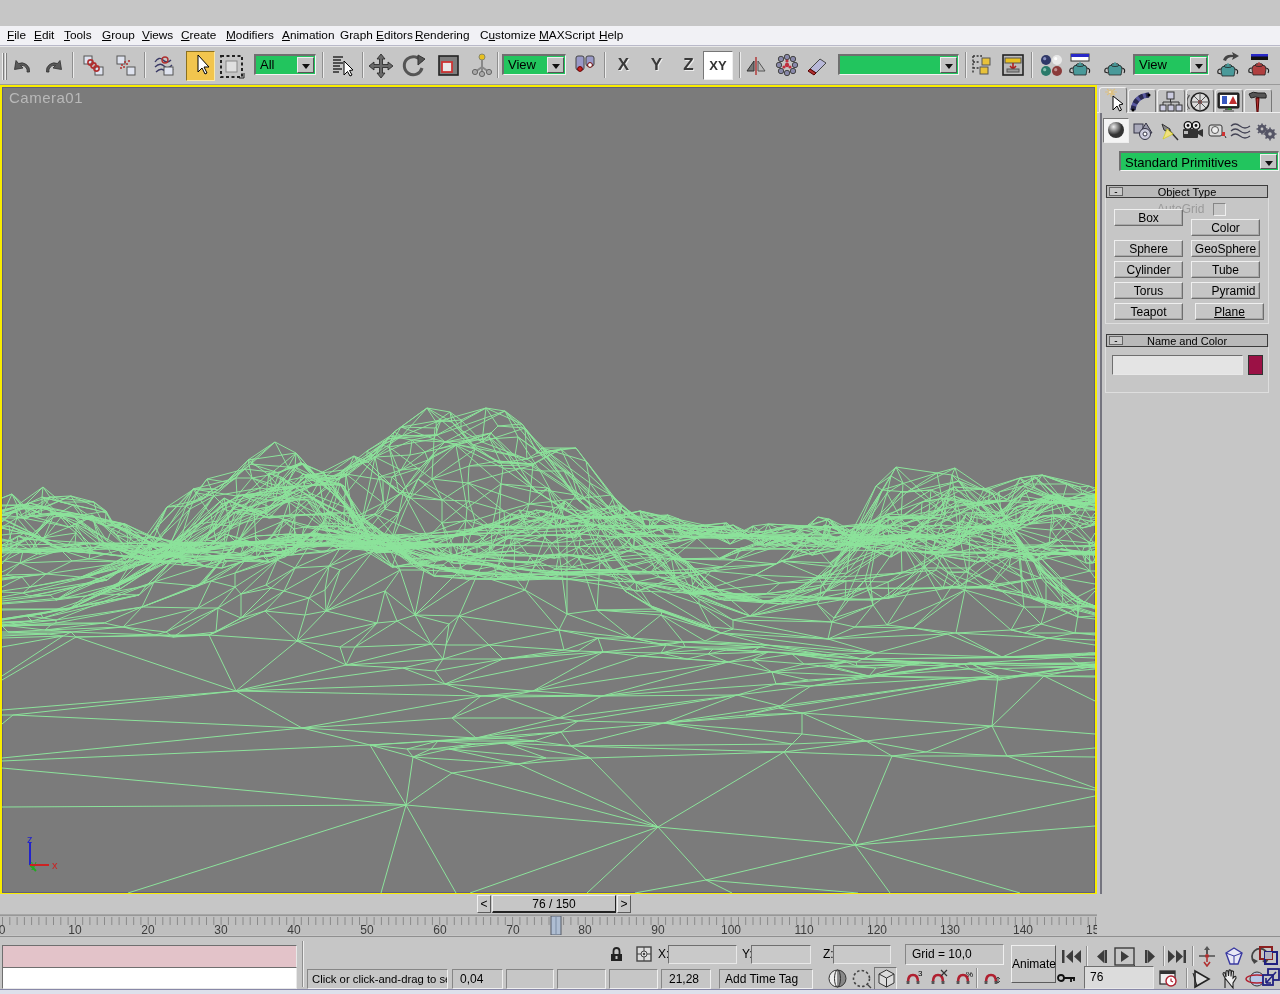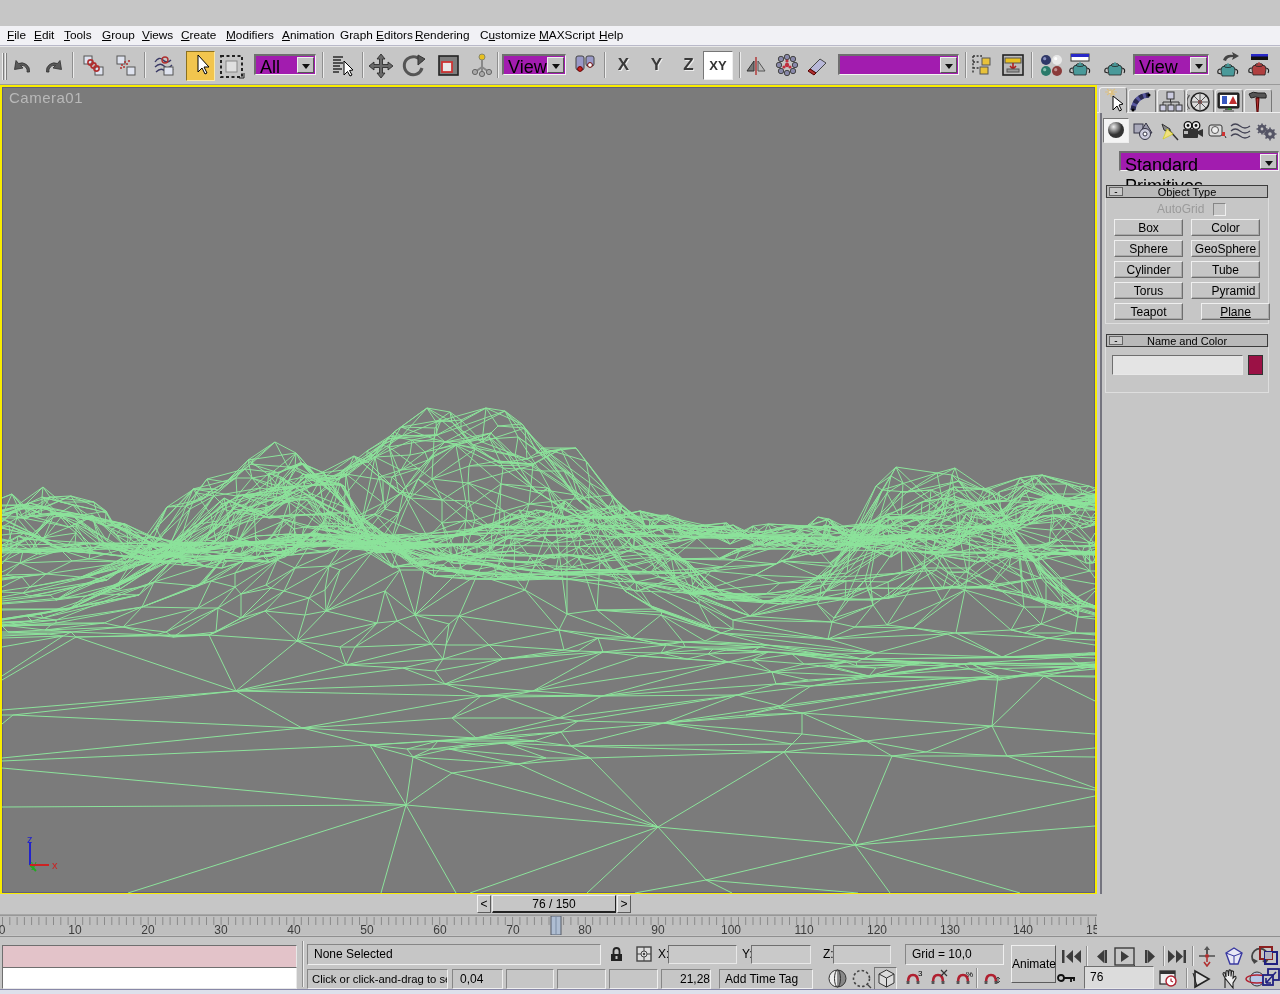--- a/index.html
+++ b/index.html
@@ -16,23 +16,23 @@
  color:#27273f;text-align:center;}
 #btnclose{background:linear-gradient(#f0a088,#e05a50 45%,#cc4440);border:1px solid #923;}
 
 #menubar{left:0;top:26px;width:1280px;height:20px;background:#f1f1f5;
  border-bottom:1px solid #b9b9c9;font-size:11.8px;color:#000;}
 #menubar span{position:absolute;top:2px;}
 
 #toolbar{left:0;top:47px;width:1280px;height:38px;background:#c6c6c6;
  border-top:1px solid #e8e8e8;border-bottom:1px solid #9a9a9a;}
 .tsep{position:absolute;top:5px;width:2px;height:26px;border-left:1px solid #8f8f8f;border-right:1px solid #ececec;}
-.combo{position:absolute;height:21px;background:#a21caf;border:1px solid #888;
+.combo{position:absolute;height:21px;background:#22c55e;border:1px solid #888;
  border-top:2px solid #6f6f6f;border-left:2px solid #6f6f6f;border-bottom:1px solid #f4f4f4;border-right:1px solid #f4f4f4;
- font-size:18px;color:#000;}
+ font-size:13px;color:#000;}
 .combo .cbtn{position:absolute;right:1px;top:1px;bottom:1px;width:17px;background:#c3c3c3;
  border:1px solid;border-color:#efefef #555 #555 #efefef;text-align:center;}
 .combo .cbtn:after{content:"";position:absolute;left:4px;top:6px;border:4px solid transparent;border-top:5px solid #111;}
 .combo .ctext{position:absolute;left:4px;top:2px;}
 
 #vpframe{left:0;top:85px;width:1097px;height:810px;background:#f8ec00;}
 #vp{left:2px;top:2px;width:1093px;height:806px;background:#7b7b7b;position:absolute;overflow:hidden;box-shadow:inset 0 0 0 1px #60607a;}
 #camlabel{left:7px;top:2px;font-size:15px;color:#b9b9b9;letter-spacing:0.5px;}
 
 #panel{left:1097px;top:85px;width:183px;height:909px;background:#c6c6c6;font-size:12px;}
@@ -396,30 +396,30 @@
       </div>
  <div class="combo" style="left:22px;top:66px;width:160px;height:20px;">
    <span class="ctext">Standard Primitives</span>
         <span class="cbtn"></span>
  </div>
  <div class="rollhead" style="top:100px;"><span class="minus">-</span>Object Type</div>
  <div class="abs" style="left:8px;top:113px;width:164px;height:126px;border:1px solid #dedede;border-top:none;"></div>
  <div class="abs" style="left:60px;top:117px;font-size:12px;color:#9a9a9a;">AutoGrid</div>
  <div class="abs sunken" style="left:116px;top:118px;width:13px;height:13px;background:#c6c6c6;"></div>
  <div id="objbtns">
-        <div class="pbtn" style="left:17px;top:134px;">Box</div>
+        <div class="pbtn" style="left:17px;top:124px;">Box</div>
         <div class="pbtn" style="left:94px;top:134px;">Color</div>
         <div class="pbtn" style="left:17px;top:155px;">Sphere</div>
         <div class="pbtn" style="left:94px;top:155px;">GeoSphere</div>
         <div class="pbtn" style="left:17px;top:176px;">Cylinder</div>
         <div class="pbtn" style="left:94px;top:176px;">Tube</div>
         <div class="pbtn" style="left:17px;top:197px;">Torus</div>
         <div class="pbtn" style="left:94px;top:197px;padding-left:16px;">Pyramid</div>
         <div class="pbtn" style="left:17px;top:218px;">Teapot</div>
-        <div class="pbtn" style="left:104px;top:218px;text-decoration:underline;">Plane</div>
+        <div class="pbtn" style="left:98px;top:218px;text-decoration:underline;">Plane</div>
       </div>
  <div class="rollhead" style="top:249px;"><span class="minus">-</span>Name and Color</div>
  <div class="abs" style="left:8px;top:262px;width:164px;height:46px;border:1px solid #dedede;border-top:none;"></div>
  <div class="abs sunkend" style="left:15px;top:270px;width:131px;height:20px;background:#e4e4e4;"></div>
  <div class="abs" style="left:151px;top:270px;width:15px;height:20px;background:#9b1145;border:1px solid #333;"></div>
 </div>
 
 <div id="bottom" class="abs">
  <div id="tslider" class="abs" style="left:0;top:0;width:1097px;height:21px;border-bottom:1px solid #a6a6a6;">
   <div class="abs raised" style="left:477px;top:1px;width:14px;height:18px;text-align:center;font-size:12px;line-height:17px;">&lt;</div>
@@ -594,21 +594,20 @@
           <text x="950" y="18" font-size="12" fill="#3c3c3c" text-anchor="middle" font-family="Liberation Sans">130</text>
           <text x="1023" y="18" font-size="12" fill="#3c3c3c" text-anchor="middle" font-family="Liberation Sans">140</text>
           <text x="1096" y="18" font-size="12" fill="#3c3c3c" text-anchor="middle" font-family="Liberation Sans">150</text>
           <rect x="551" y="0" width="10" height="19" fill="#aebdd2" stroke="#555a66"></rect>
           <line x1="556" y1="0" x2="556" y2="19" stroke="#7d8da4"></line>
         </svg></div>
  <div id="statusbar" class="abs" style="left:0;top:42px;width:1280px;height:53px;border-top:1px solid #8f8f8f;">
         <div class="abs sunkend" style="left:2px;top:8px;width:295px;height:23px;background:#e3c3c9;"></div>
         <div class="abs sunkend" style="left:2px;top:30px;width:295px;height:22px;background:#ffffff;"></div>
         <div class="abs" style="left:302px;top:4px;width:2px;height:46px;border-left:1px solid #8f8f8f;border-right:1px solid #eee;"></div>
-        <div class="abs sunken fld" style="left:307px;top:7px;width:294px;height:21px;line-height:19px;padding-left:6px;">None Selected</div>
         <svg class="abs" style="left:609px;top:9px" width="16" height="17" viewBox="0 0 16 17">
           <rect x="2" y="8" width="11" height="7" fill="#222"></rect>
           <path d="M4.5 8 L4.5 5 Q4.5 2 7.5 2 Q10.5 2 10.5 5 L10.5 8" fill="none" stroke="#222" stroke-width="1.8"></path>
           <rect x="6.5" y="10" width="2" height="3" fill="#c6c6c6"></rect>
         </svg>
         <svg class="abs" style="left:634px;top:8px" width="20" height="18" viewBox="0 0 20 18">
           <rect x="3" y="2" width="14" height="14" fill="#ddd" stroke="#444" stroke-width="1.4"></rect>
           <circle cx="10" cy="9" r="3" fill="none" stroke="#444"></circle>
           <circle cx="10" cy="9" r="1.2" fill="#444"></circle>
           <path d="M10 2 L10 6 M10 12 L10 16 M3 9 L7 9 M13 9 L17 9" stroke="#444"></path>
@@ -676,21 +675,21 @@
         <svg class="abs" style="left:1257px;top:7px" width="23" height="23" viewBox="0 0 23 23">
           <rect x="3" y="3" width="12" height="12" fill="none" stroke="#8b2020" stroke-width="2"></rect>
           <rect x="8" y="8" width="12" height="12" fill="none" stroke="#202080" stroke-width="2"></rect>
           <rect x="8" y="8" width="7" height="7" fill="#b0b0c0"></rect>
         </svg>
         <div class="abs sunken fld" style="left:307px;top:32px;width:141px;height:20px;line-height:18px;padding-left:4px;white-space:nowrap;overflow:hidden;font-size:11.3px;">Click or click-and-drag to sel</div>
         <div class="abs sunken fld" style="left:452px;top:32px;width:51px;height:20px;line-height:18px;padding-left:7px;">0,04</div>
         <div class="abs sunken" style="left:506px;top:32px;width:48px;height:20px;"></div>
         <div class="abs sunken" style="left:557px;top:32px;width:49px;height:20px;"></div>
         <div class="abs sunken" style="left:609px;top:32px;width:49px;height:20px;"></div>
-        <div class="abs sunken fld" style="left:661px;top:32px;width:50px;height:20px;line-height:18px;padding-left:18px;">21,28</div>
+        <div class="abs sunken fld" style="left:661px;top:32px;width:50px;height:20px;line-height:18px;padding-left:7px;">21,28</div>
         <div class="abs sunken fld" style="left:719px;top:32px;width:94px;height:20px;line-height:18px;padding-left:5px;">Add Time Tag</div>
         <svg class="abs" style="left:827px;top:31px" width="21" height="21" viewBox="0 0 21 21">
           <path d="M10.5 2 A 8.5 8.5 0 0 1 10.5 19 Z" fill="#888" stroke="#333"></path>
           <path d="M10.5 2 A 8.5 8.5 0 0 0 10.5 19" fill="#eee" stroke="#333"></path>
           <ellipse cx="10.5" cy="10.5" rx="3" ry="8.5" fill="none" stroke="#333"></ellipse>
         </svg>
         <svg class="abs" style="left:851px;top:31px" width="21" height="21" viewBox="0 0 21 21">
           <circle cx="10.5" cy="10.5" r="8" fill="none" stroke="#444" stroke-width="1.6" stroke-dasharray="2.5 2.2"></circle>
           <path d="M16 16 l4 4" stroke="#444" stroke-width="1.3"></path>
         </svg>

